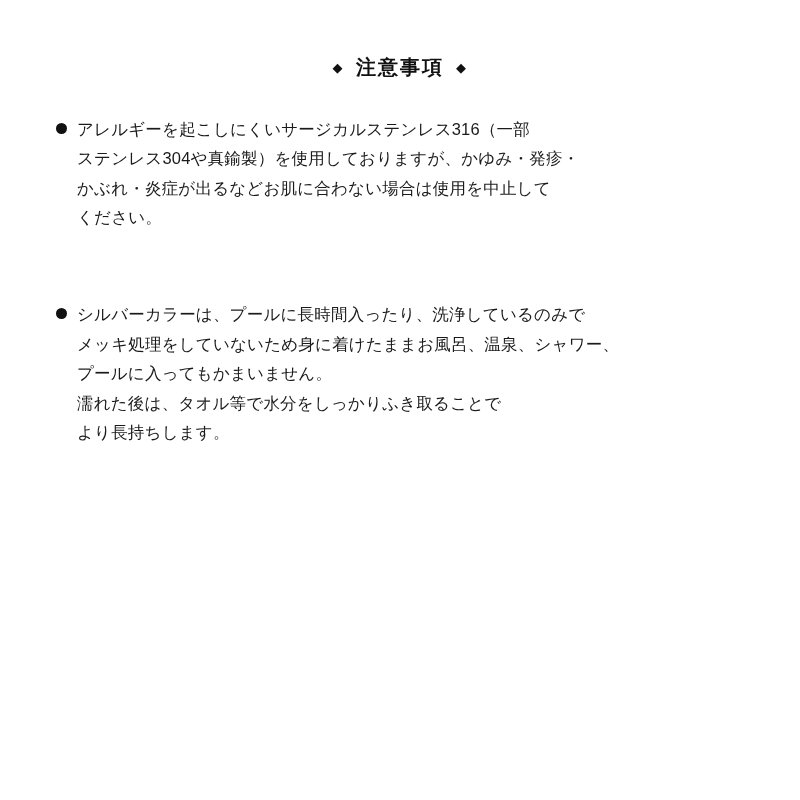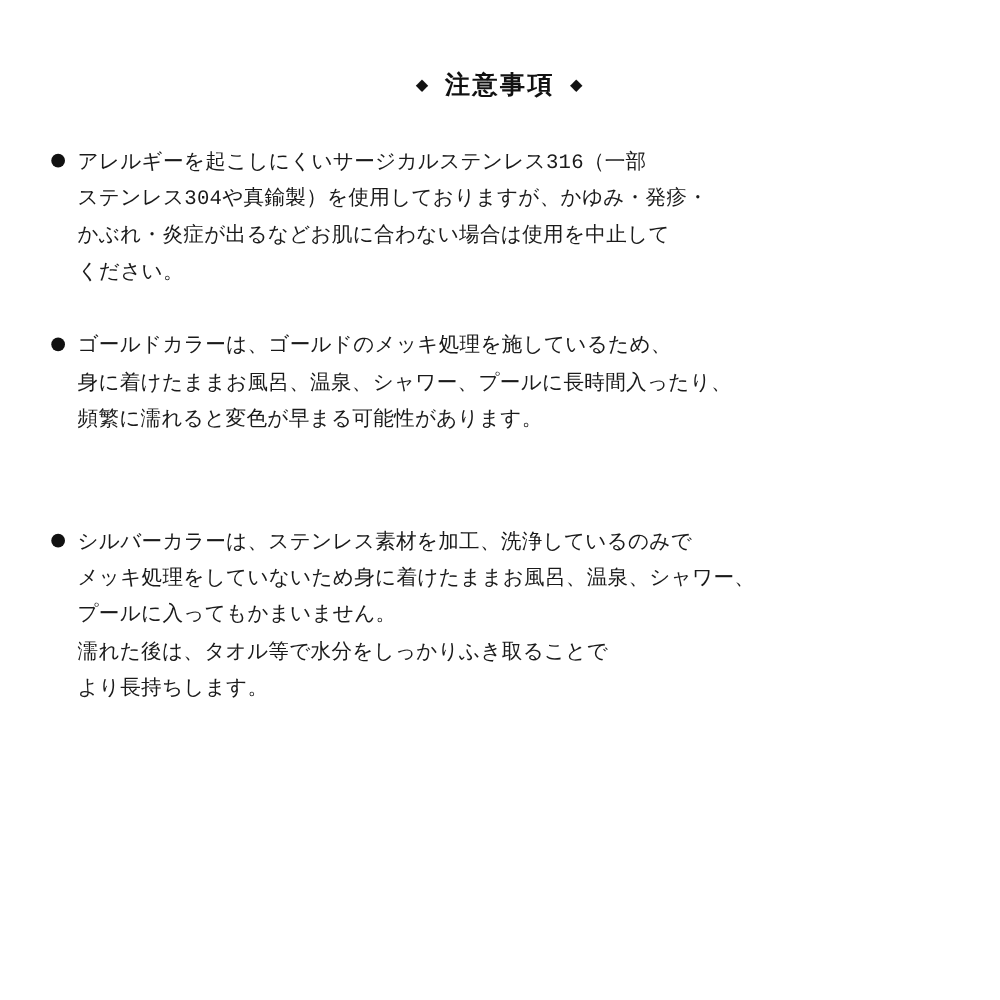--- a/index.html
+++ b/index.html
@@ -37,24 +37,23 @@
   .heading .diamond {
     font-size: 13px;
     line-height: 1;
     color: #111111;
   }
   .heading .heading-text {
     font-size: 20px;
     letter-spacing: 2px;
   }
   .note-list {
-    margin: 1px;
+    margin: 16px;
     padding: 0;
     list-style: none;
-    font-family: Liberation Mono, monospace;
   }
   .note-item {
     display: flex;
     align-items: flex-start;
     margin-bottom: 30px;
   }
   .note-item .bullet {
     flex: 0 0 auto;
     width: 11px;
     height: 11px;
@@ -89,32 +88,26 @@
   <ul class="note-list">
 
     <li class="note-item">
       <span class="bullet"></span>
       <div class="note-body">アレルギーを起こしにくいサージカルステンレス316（一部
 ステンレス304や真鍮製）を使用しておりますが、かゆみ・発疹・
 かぶれ・炎症が出るなどお肌に合わない場合は使用を中止して
 ください。</div>
     </li>
 
-    <li class="note-item">
-      <span class="bullet"></span>
-      <div class="note-body">ゴールドカラーは、ゴールドのメッキ処理を施しているため、
-身に着けたままお風呂、温泉、シャワー、プールに長時間入ったり、
-頻繁に濡れると変色が早まる可能性があります。</div>
-    </li>
 
     <div class="spacer-gap"></div>
 
     <li class="note-item">
       <span class="bullet"></span>
-      <div class="note-body">シルバーカラーは、ステンレス素材を加工、洗浄しているのみで
+      <div class="note-body">シルバーカラーは、プールに長時間入ったり、洗浄しているのみで
 メッキ処理をしていないため身に着けたままお風呂、温泉、シャワー、
 プールに入ってもかまいません。
 濡れた後は、タオル等で水分をしっかりふき取ることで
 より長持ちします。</div>
     </li>
 
   </ul>
 
 </div>
 

